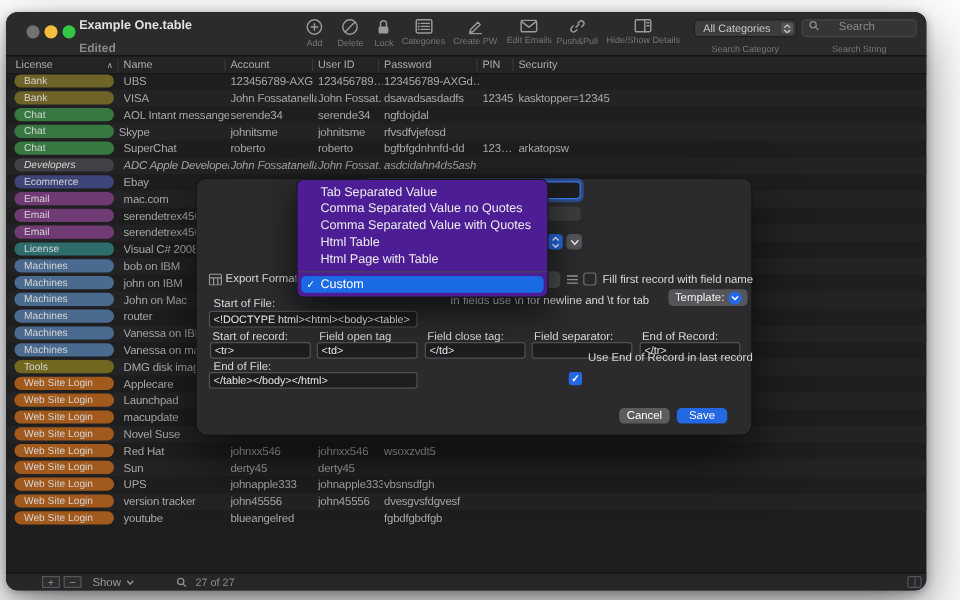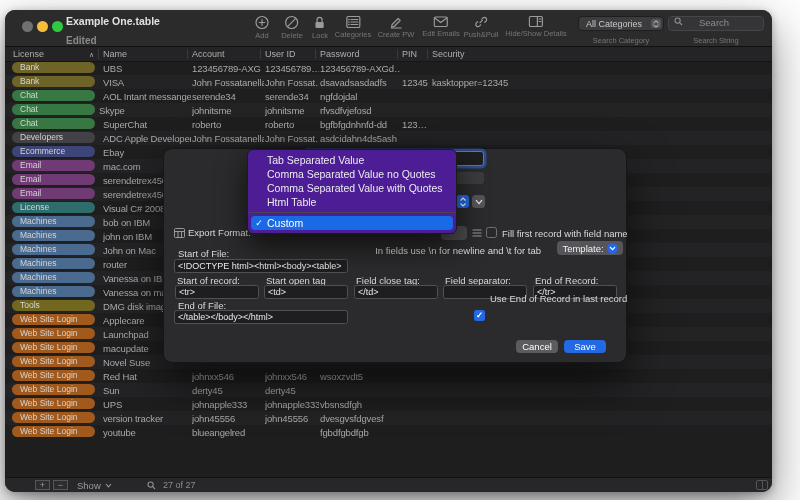--- a/index.html
+++ b/index.html
@@ -233,22 +233,23 @@
         <div class="cell" style="left: 397px; width: 28px;"></div>
         <div class="cell" style="left: 427px; width: 200px;"></div>
       </div>
       <div class="row" style="top: 56px;">
         <div class="pill" style="background: rgb(55, 119, 66);">Chat</div>
         <div class="cell" style="left: 98px; width: 88px;">SuperChat</div>
         <div class="cell" style="left: 187px; width: 72px;">roberto</div>
         <div class="cell" style="left: 260px; width: 54px;">roberto</div>
         <div class="cell" style="left: 315px; width: 80px;">bgfbfgdnhnfd-dd</div>
         <div class="cell" style="left: 397px; width: 28px;">123…</div>
-      </div>
-      <div class="row alt" style="top: 70px;">
+        <div class="cell" style="left: 427px; width: 200px;">arkatopsw</div>
+      </div>
+      <div class="row alt" style="top: 70px; font-style: italic;">
         <div class="pill" style="background: rgb(65, 65, 70);">Developers</div>
         <div class="cell" style="left: 98px; width: 88px;">ADC Apple Developer C</div>
         <div class="cell" style="left: 187px; width: 72px;">John Fossatanellaro</div>
         <div class="cell" style="left: 260px; width: 54px;">John Fossat…</div>
         <div class="cell" style="left: 315px; width: 80px;">asdcidahn4ds5ash</div>
         <div class="cell" style="left: 397px; width: 28px;"></div>
         <div class="cell" style="left: 427px; width: 200px;"></div>
       </div>
       <div class="row" style="top: 84px;">
         <div class="pill" style="background: rgb(61, 68, 120);">Ecommerce</div>
@@ -496,21 +497,21 @@
           </svg>
       </span>
     </div>
 
     <div class="dlabel" style="left:14px;top:99px">Start of File:</div>
     <input class="dfield" style="left: 10px; top: 110px; width: 174px;" value="&lt;!DOCTYPE html&gt;&lt;html&gt;&lt;body&gt;&lt;table&gt;">
 
     <div id="record-fields">
         <div class="dlabel" style="left: 13px; top: 126px;">Start of record:</div>
         <input class="dfield" value="&lt;tr&gt;" style="left: 11px; top: 136px; width: 84px;">
-        <div class="dlabel" style="left: 102px; top: 126px;">Start open tag</div>
+        <div class="dlabel" style="left: 102px; top: 126px;">Field open tag</div>
         <input class="dfield" value="&lt;td&gt;" style="left: 100px; top: 136px; width: 84px;">
         <div class="dlabel" style="left: 192px; top: 126px;">Field close tag:</div>
         <input class="dfield" value="&lt;/td&gt;" style="left: 190px; top: 136px; width: 84px;">
         <div class="dlabel" style="left: 281px; top: 126px;">Field separator:</div>
         <input class="dfield" style="left: 279px; top: 136px; width: 84px;">
         <div class="dlabel" style="left: 371px; top: 126px;">End of Record:</div>
         <input class="dfield" value="&lt;/tr&gt;" style="left: 369px; top: 136px; width: 84px;">
       </div>
 
     <div class="dlabel" style="left:14px;top:151px">End of File:</div>
@@ -522,20 +523,21 @@
     <div class="btn" style="left:352px;background:#5c5c5f">Cancel</div>
     <div class="btn" style="left:400px;background:#2468e4">Save</div>
   </div>
 
   <div id="menu">
     <div id="menu-items">
         <div class="menu-item">Tab Separated Value</div>
         <div class="menu-item">Comma Separated Value no Quotes</div>
         <div class="menu-item">Comma Separated Value with Quotes</div>
         <div class="menu-item">Html Table</div>
+        <div class="menu-item">Html Page with Table</div>
       </div>
     <div class="menu-sep"></div>
     <div id="menu-selected">
       <span class="chk">✓</span>
       <span>Custom</span>
     </div>
   </div>
 
 </div>
 

